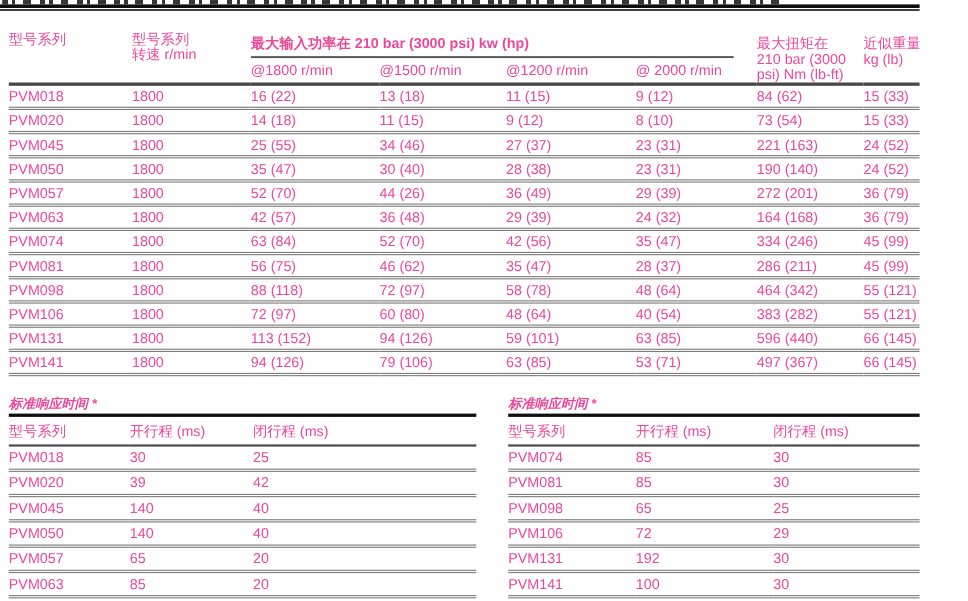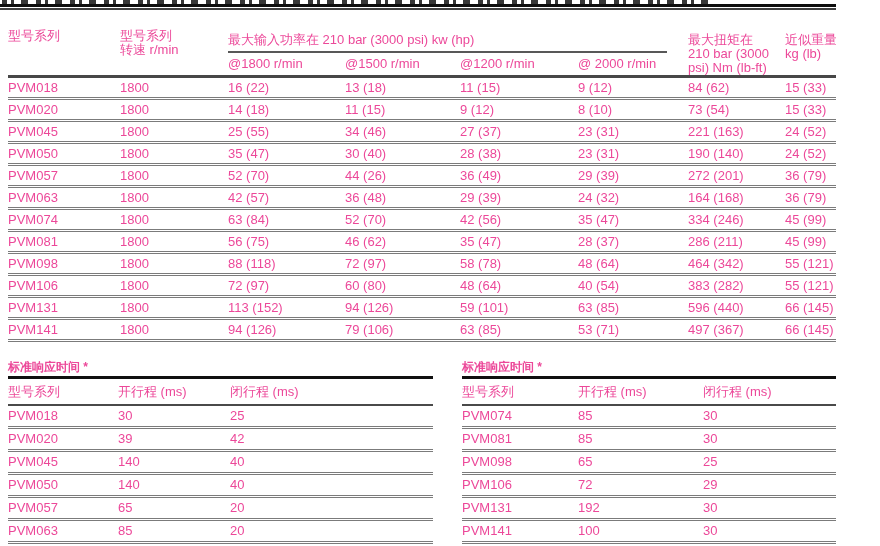--- a/index.html
+++ b/index.html
@@ -15,34 +15,34 @@
 
   table{border-collapse:collapse;table-layout:fixed;}
   th,td{font-weight:normal;text-align:left;padding:0;white-space:nowrap;overflow:hidden;}
 
   
   .main-table{position:absolute;left:8px;top:26px;width:864px;font-size:13px;}
   .main-table thead th{vertical-align:top;}
   .hline{line-height:14px;}
   .h-top{padding-top:3px;}
   .h-low{padding-top:7px;}
-  .group-th{vertical-align:bottom !important;}
+  .group-th{vertical-align:bottom !important;font-weight:bold;}
   .group-label{line-height:16px;padding-bottom:3px;border-bottom:2px solid #585858;margin-right:21px;}
   .sub-row th{height:22px;vertical-align:middle !important;line-height:22px;}
   .main-table thead{border-bottom:3px solid #474747;}
   .main-table tbody tr{height:19px;}
   .main-table tbody tr + tr{border-top:3px double #7b7b7b;}
   .main-table tbody{border-bottom:3px double #7b7b7b;}
   .main-table td{line-height:19px;}
 
   
   .rt{position:absolute;top:360px;font-size:13px;}
   .rt-left{left:8px;width:425px;}
   .rt-right{left:462px;width:416px;}
-  .rt-title{font-size:12px;font-weight:bold;line-height:14px;padding-bottom:2px;border-bottom:3px solid #101010;}
+  .rt-title{font-size:12px;font-weight:bold;line-height:14px;padding-bottom:2px;border-bottom:3px solid #101010;font-style:italic;}
   .rt table{width:100%;}
   .rt thead th{height:25px;vertical-align:middle;line-height:25px;}
   .rt thead{border-bottom:2px solid #4a4a4a;}
   .rt tbody tr{height:20px;}
   .rt tbody tr + tr{border-top:3px double #7b7b7b;}
   .rt tbody{border-bottom:3px double #7b7b7b;}
   .rt td{line-height:20px;}
 </style>
 </head>
 <body>

